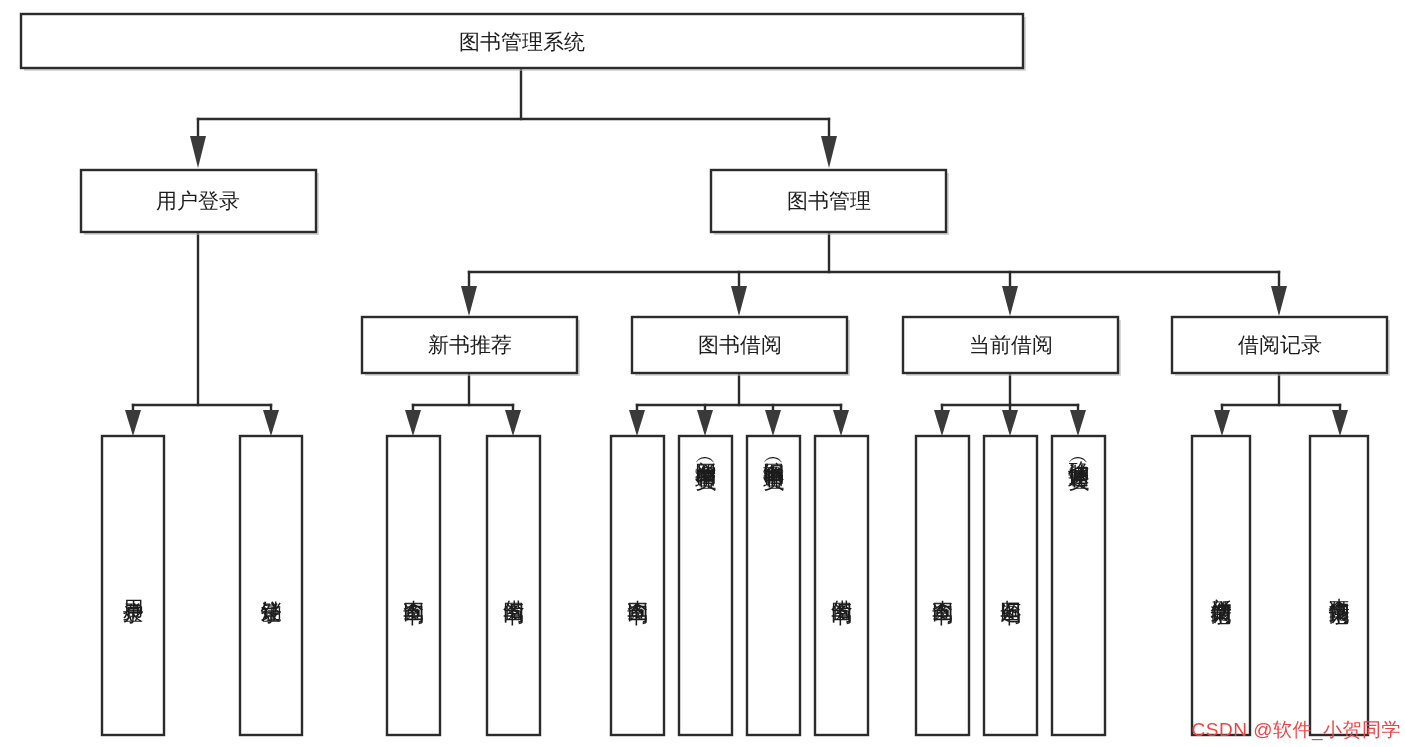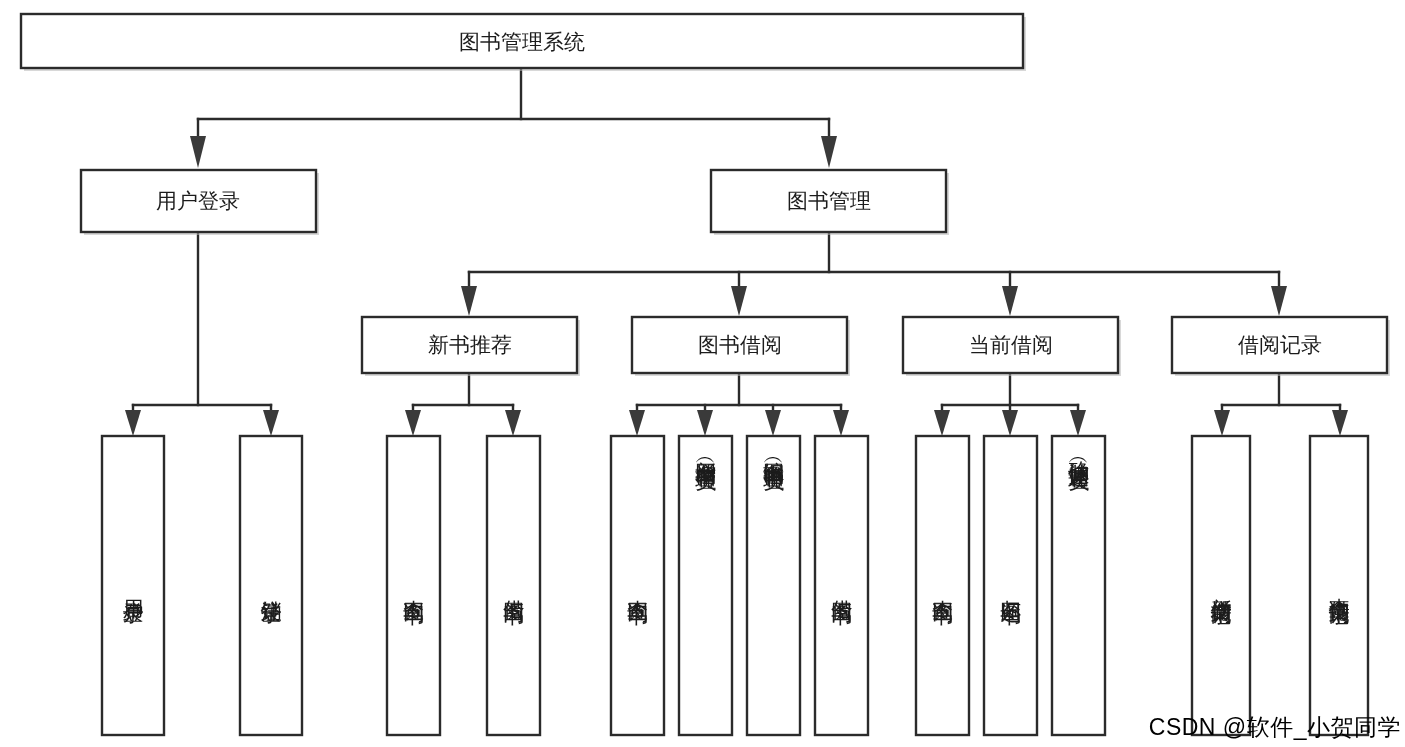--- a/index.html
+++ b/index.html
@@ -69,22 +69,22 @@
     white-space: nowrap;
     text-align: center;
     pointer-events: none;
     user-select: none;
   }
   .watermark {
     position: absolute;
     right: 12px;
     bottom: 4px;
     font-family: "Liberation Sans", "DejaVu Sans", sans-serif;
-    font-size: 23px;
-    color: #000000;
+    font-size: 19px;
+    color: #ef4444;
     letter-spacing: .5px;
     white-space: nowrap;
     user-select: none;
   }
 </style>
 </head>
 <body>
 
 <div id="diagram-root">
 

